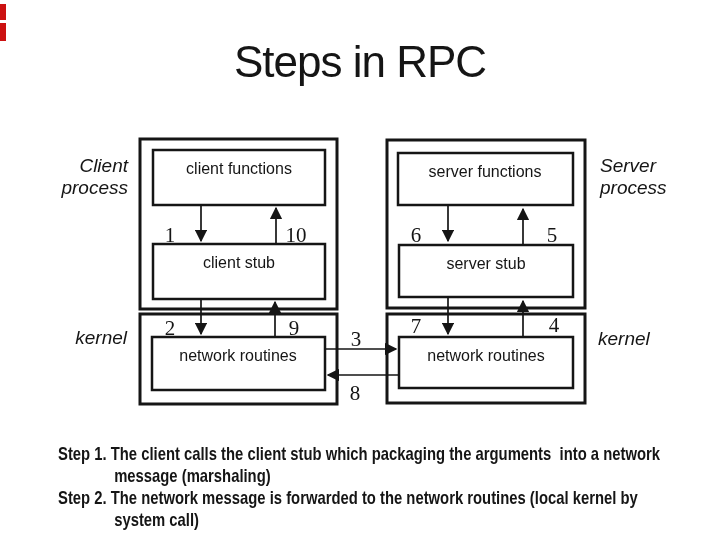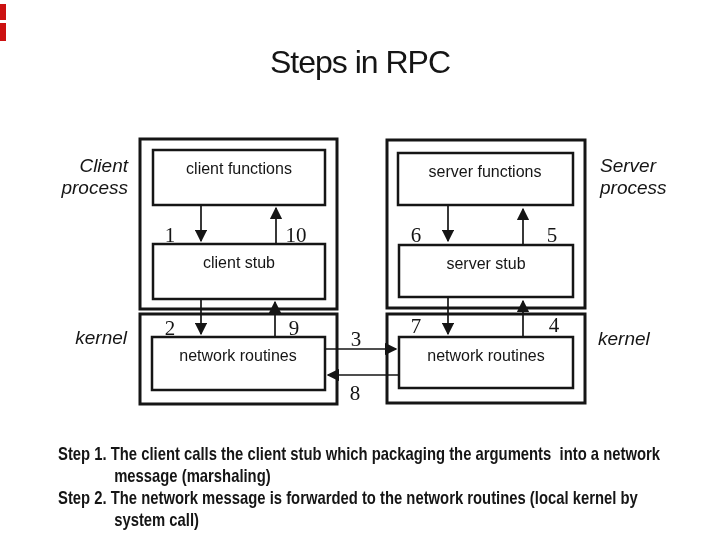--- a/index.html
+++ b/index.html
@@ -2,21 +2,21 @@
 <html><head>
 <meta charset="utf-8">
 <style>
   html,body{margin:0;padding:0;background:#ffffff;}
   .slide{position:relative;width:720px;height:540px;background:#ffffff;overflow:hidden;
          font-family:"Liberation Sans",sans-serif;color:#1a1a1a;}
   .edge-mark{position:absolute;left:0;width:6px;background:#cc1111;}
   .m1{top:4px;height:16px;}
   .m2{top:23px;height:18px;}
   .title{position:absolute;left:0;top:38px;width:720px;margin:0;text-align:center;
-         font-size:32px;font-weight:400;letter-spacing:-1px;line-height:48px;color:#151515;}
+         font-size:44px;font-weight:400;letter-spacing:-1px;line-height:48px;color:#151515;}
   .diagram{position:absolute;left:60px;top:125px;}
   .diagram text{fill:#151515;}
   .boxlabel{font-family:"Liberation Sans",sans-serif;font-size:16px;}
   .stepnum{font-family:"Liberation Serif",serif;font-size:21px;}
   .sidelabel{font-family:"Liberation Sans",sans-serif;font-size:19px;font-style:italic;}
   .notes{position:absolute;left:58px;top:443px;width:810px;
          transform:scaleX(0.78);transform-origin:0 0;
          font-size:19px;font-weight:700;line-height:22px;color:#151515;}
   .note-line{white-space:pre-wrap;}
   .note-line.cont{padding-left:72px;}

